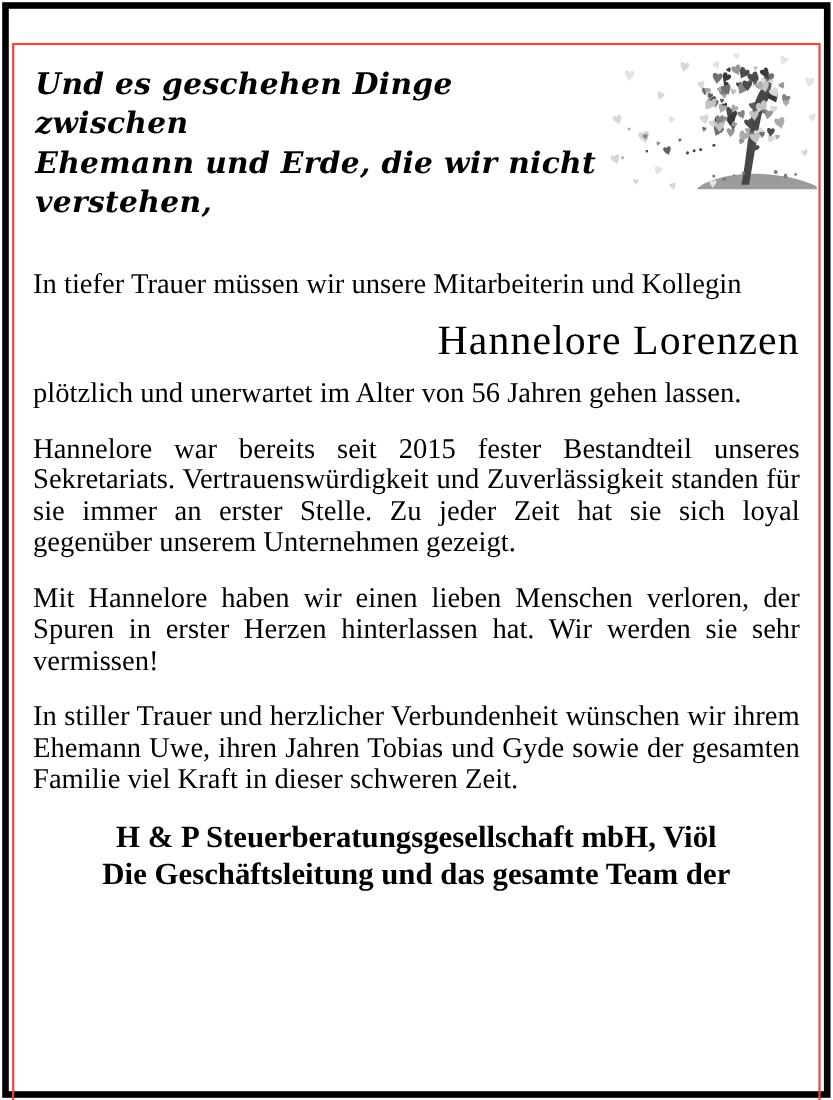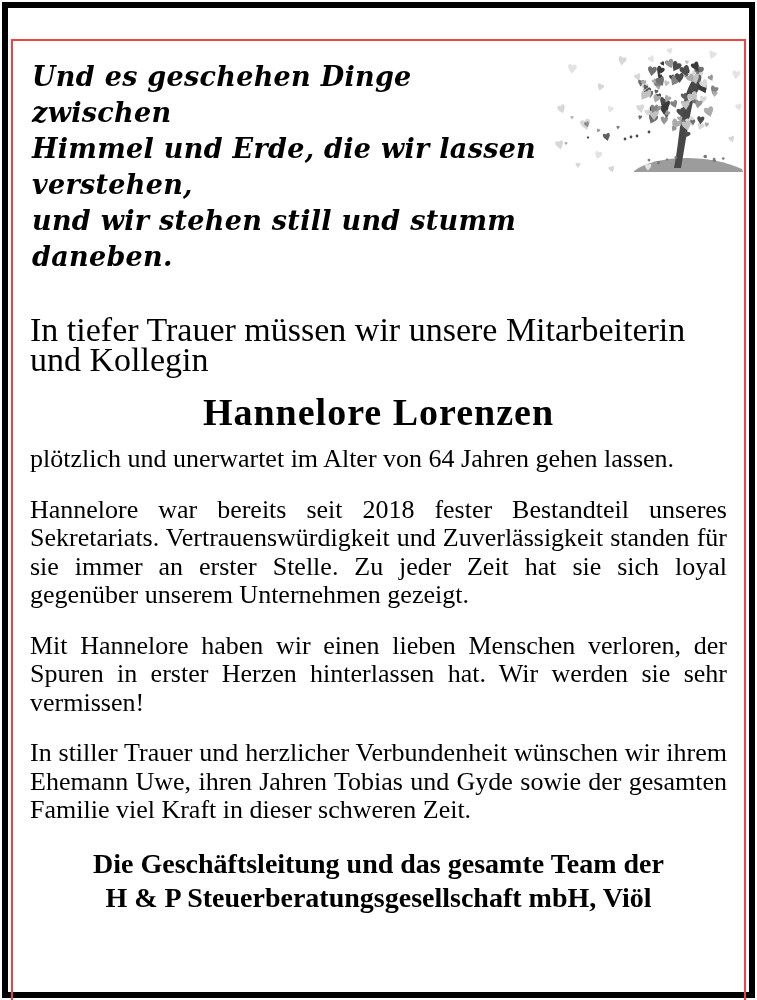--- a/index.html
+++ b/index.html
@@ -53,30 +53,30 @@
   .tree-wrap {
     position: absolute;
     top: 7px;
     right: 0;
     width: 192px;
     height: 132px;
     z-index: 1;
   }
   .intro {
     margin: 40px 0 0 0;
-    font-size: 34px;
+    font-size: 26px;
     line-height: 30px;
     text-align: left;
   }
   h1.deceased-name {
     margin: 16px 0 12px 0;
     font-size: 38px;
     line-height: 42px;
-    font-weight: 700;
-    text-align: center;
+    font-weight: 400;
+    text-align: right;
     letter-spacing: 1px;
   }
   p.body-par {
     margin: 0 0 22px 0;
     font-size: 26px;
     line-height: 28.5px;
     text-align: justify;
     text-justify: inter-word;
   }
   .closing {
@@ -222,33 +222,32 @@
             <circle cx="171.27583113871515" cy="110.54520867252722" r="1.3260319739114492" fill="#7c7c7c"></circle>
             <circle cx="115.14180398918688" cy="111.52776318439282" r="0.9409815881866962" fill="#7c7c7c"></circle>
             <circle cx="153.25847135297954" cy="108.45334798214026" r="1.8011454293504356" fill="#7c7c7c"></circle>
             <circle cx="162.21328677423298" cy="112.60543684242293" r="1.7100756453350185" fill="#7c7c7c"></circle>
             <circle cx="96.94570451416075" cy="112.10671288496815" r="1.4489286913070827" fill="#7c7c7c"></circle>
           </g>
       </svg>
 
       <div class="quote">
         <div>Und es geschehen Dinge zwischen</div>
-        <div>Himmel und Erde, die wir lassen verstehen,</div>
-        <div>und wir stehen still und stumm daneben.</div>
+        <div>Ehemann und Erde, die wir nicht verstehen,</div>
       </div>
 
       <p class="intro">In tiefer Trauer müssen wir unsere Mitarbeiterin und Kollegin</p>
 
       <h1 class="deceased-name">Hannelore Lorenzen</h1>
 
-      <p class="body-par">plötzlich und unerwartet im Alter von 64 Jahren gehen lassen.</p>
-      <p class="body-par">Hannelore war bereits seit 2018 fester Bestandteil unseres Sekretariats. Vertrauenswürdigkeit und Zuverlässigkeit standen für sie immer an erster Stelle. Zu jeder Zeit hat sie sich loyal gegenüber unserem Unternehmen gezeigt.</p>
+      <p class="body-par">plötzlich und unerwartet im Alter von 56 Jahren gehen lassen.</p>
+      <p class="body-par">Hannelore war bereits seit 2015 fester Bestandteil unseres Sekretariats. Vertrauenswürdigkeit und Zuverlässigkeit standen für sie immer an erster Stelle. Zu jeder Zeit hat sie sich loyal gegenüber unserem Unternehmen gezeigt.</p>
       <p class="body-par">Mit Hannelore haben wir einen lieben Menschen verloren, der Spuren in erster Herzen hinterlassen hat. Wir werden sie sehr vermissen!</p>
       <p class="body-par">In stiller Trauer und herzlicher Verbundenheit wünschen wir ihrem Ehemann Uwe, ihren Jahren Tobias und Gyde sowie der gesamten Familie viel Kraft in dieser schweren Zeit.</p>
 
       <div class="closing">
+        <div>H &amp; P Steuerberatungsgesellschaft mbH, Viöl</div>
         <div>Die Geschäftsleitung und das gesamte Team der</div>
-        <div>H &amp; P Steuerberatungsgesellschaft mbH, Viöl</div>
       </div>
 
     </div>
   </div>
 </div>
 
 </body></html>

